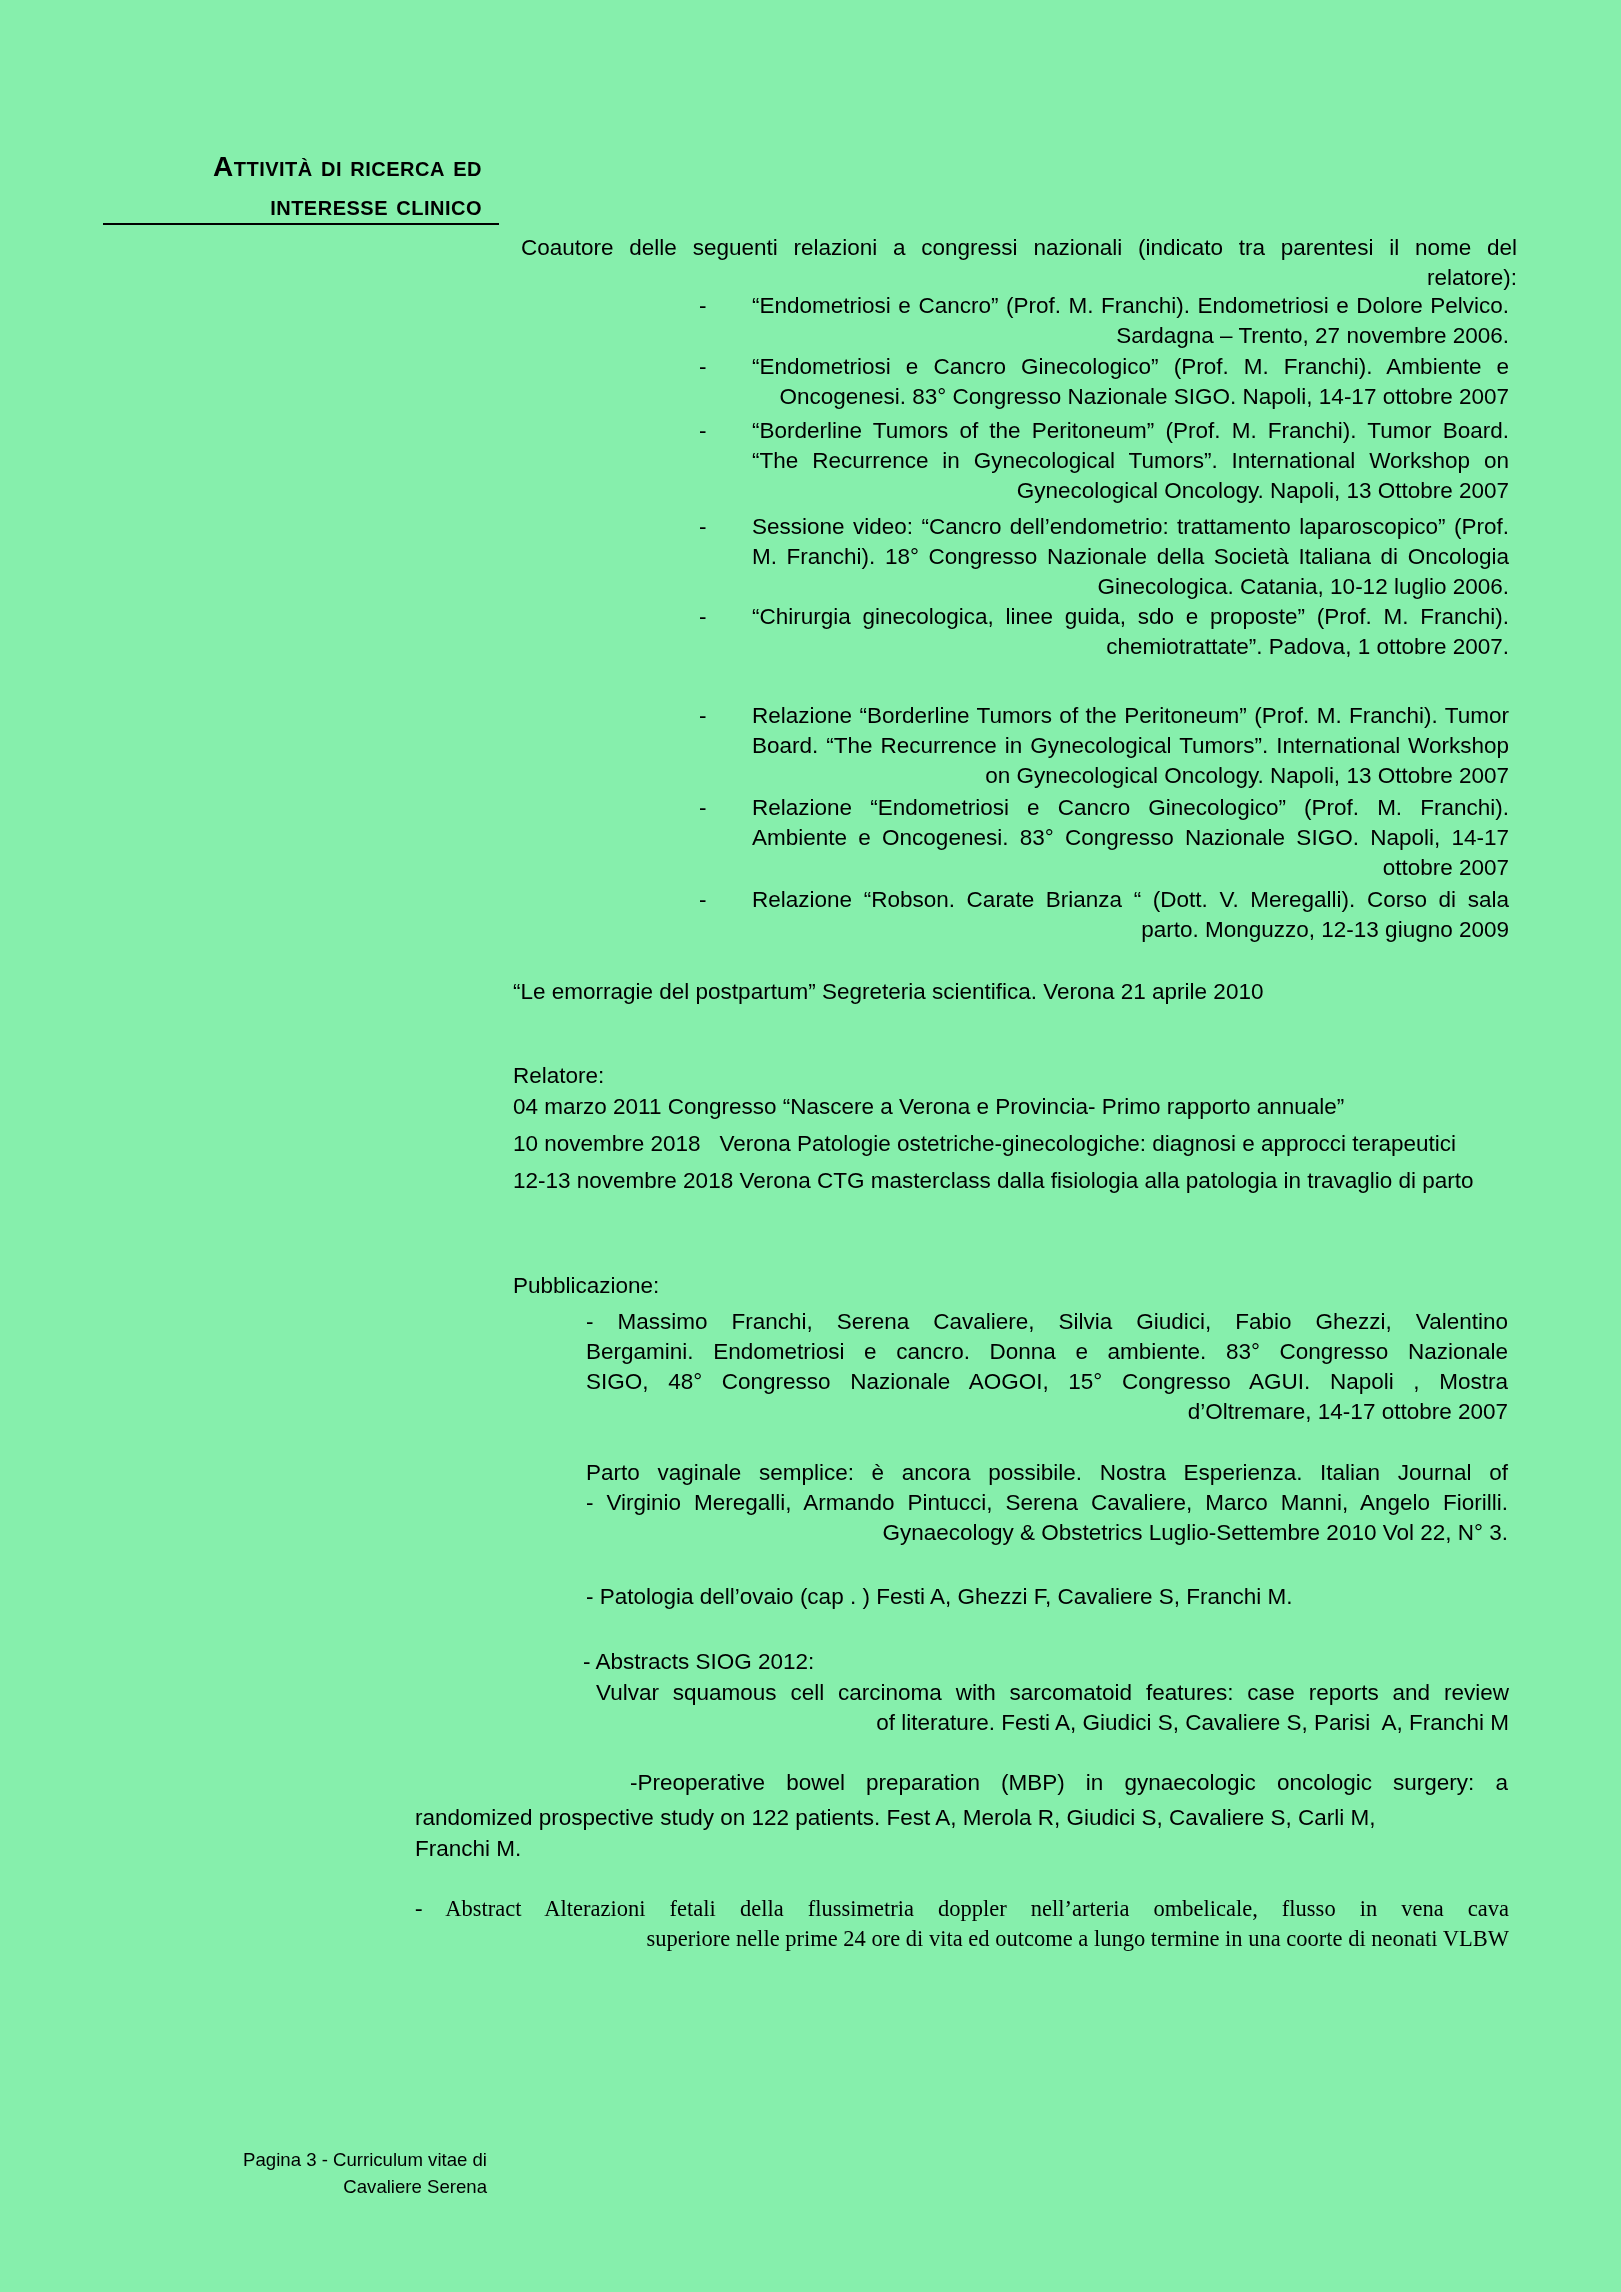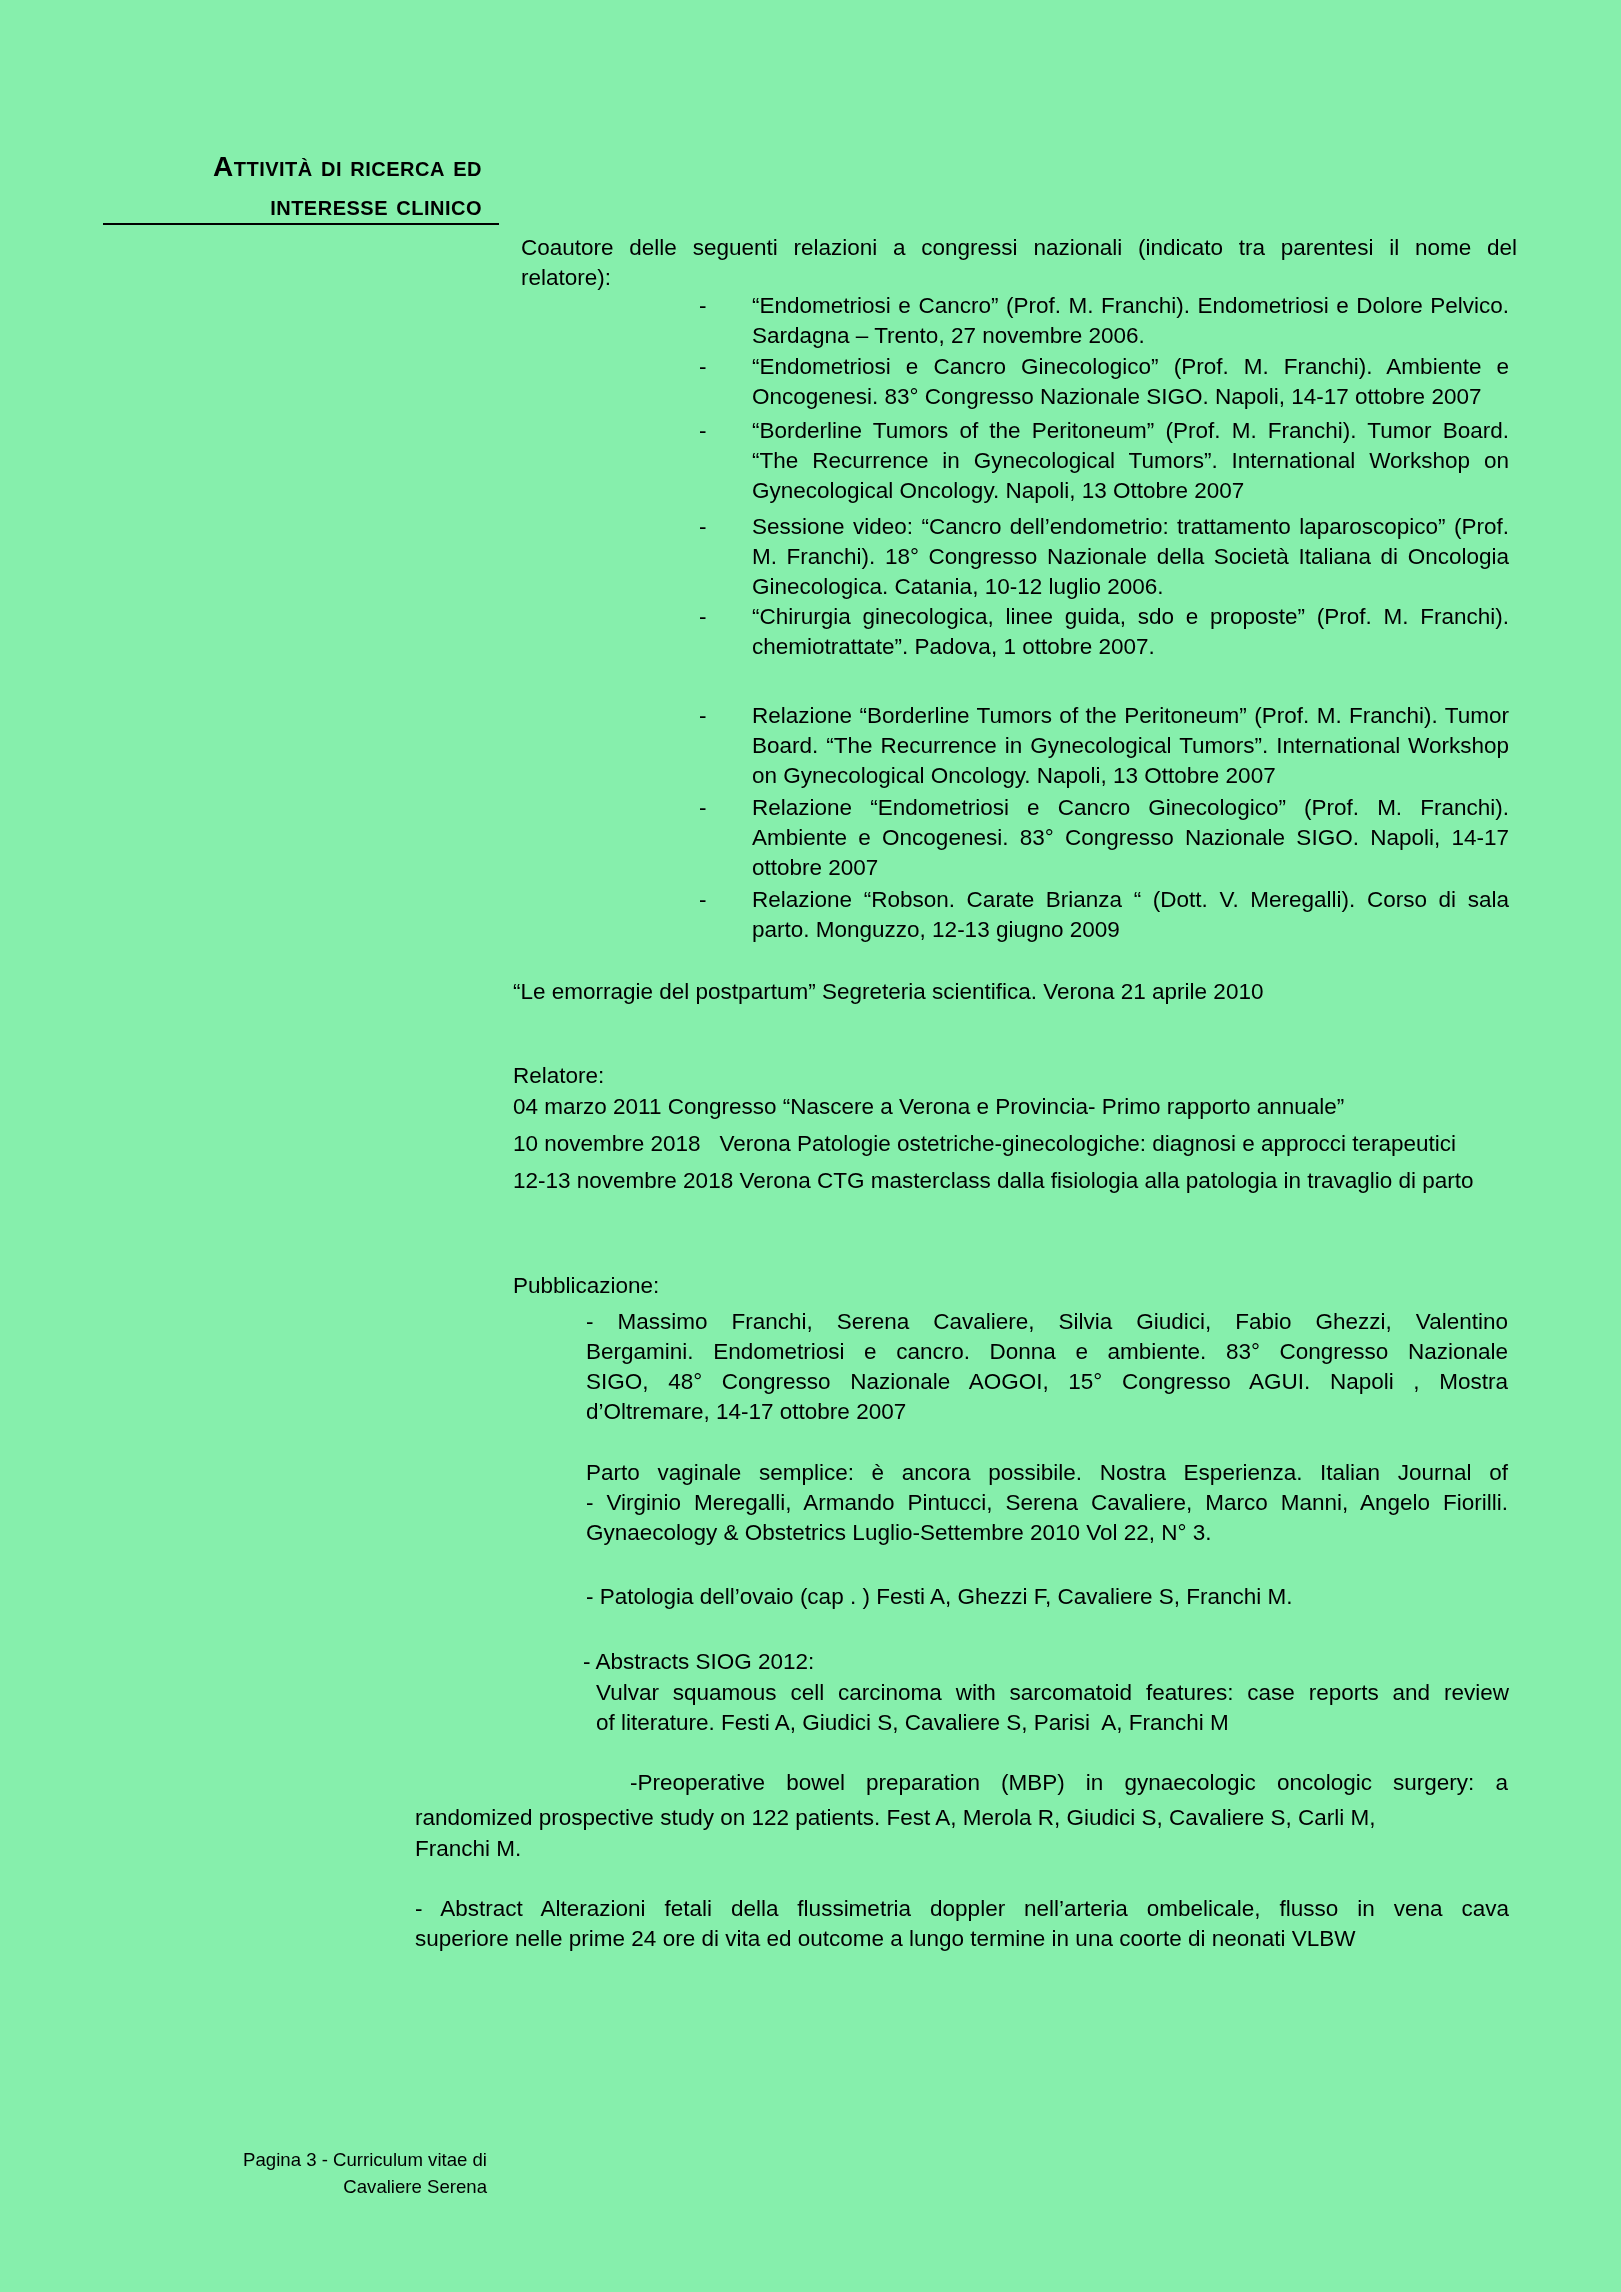--- a/index.html
+++ b/index.html
@@ -23,21 +23,21 @@
     font-variant:small-caps;
     font-size:28px;
     line-height:39px;
     letter-spacing:0.5px;
   }
   .rule{
     left:103px;top:223px;width:396px;height:2px;
     background:#000;
   }
   
-  .bl{line-height:30px;white-space:pre;}
+  .bl{line-height:30px;white-space:pre;text-align:right;}
   .bl.jl{white-space:normal;text-align:justify;text-align-last:justify;-moz-text-align-last:justify;text-justify:inter-word;}
   .ln{line-height:30px;white-space:pre;}
   
   .intro{left:513px;top:233px;width:996px;margin-left:8px;}
   
   .bullets{left:0;top:0;width:1621px;height:0;}
   .bullet-item{position:absolute;left:699px;width:810px;}
   .bullet-item .dash{position:absolute;left:0;top:0;line-height:30px;}
   .bullet-item .blines{margin-left:53px;}
   .bullet-item:nth-child(1){top:291px;}
@@ -56,21 +56,21 @@
   .rel-ev-3{left:513px;top:1166px;}
   .pub-label{left:513px;top:1271px;}
   .pub1{left:586px;top:1307px;width:922px;}
   .pub2{left:586px;top:1458px;width:922px;}
   .pub3{left:586px;top:1582px;}
   .pub4-label{left:583px;top:1647px;}
   .vulvar{left:596px;top:1678px;width:913px;}
   .preop1{left:630px;top:1768px;width:878px;}
   .preop2{left:415px;top:1803px;}
   .preop3{left:415px;top:1834px;}
-  .abstract2{left:415px;top:1894px;width:1094px;}
+  .abstract2{left:415px;top:1894px;width:1094px;font-family:Liberation Serif, serif;}
   
   .footer{
     left:152px;top:2147px;width:335px;
     text-align:right;
     font-size:18.6px;
     line-height:26.5px;
   }
 </style>
 </head>
 <body>

